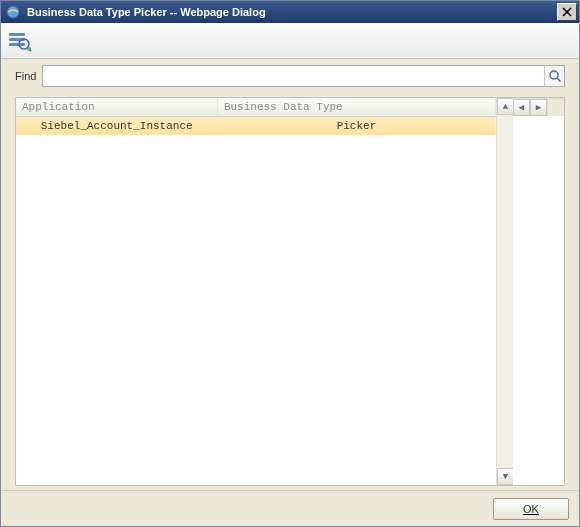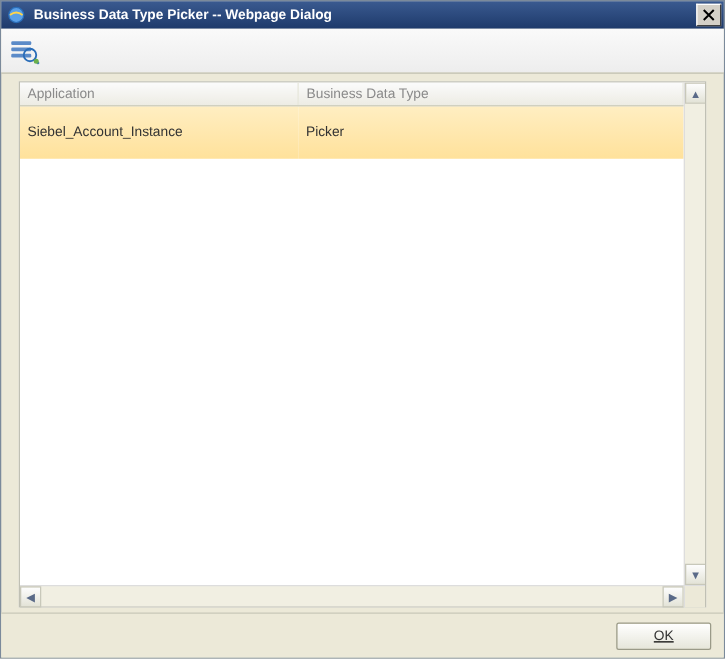--- a/index.html
+++ b/index.html
@@ -14,26 +14,26 @@
   
   .toolbar { height: 36px; background: linear-gradient(to bottom, #fafafa, #ededed); border-bottom: 1px solid #c0c0b0; display: flex; align-items: center; padding: 0 6px; }
   .toolbar .picker-icon { width: 26px; height: 26px; display:flex; align-items:center; justify-content:center; }
   
   .find-row { display: flex; align-items: center; padding: 6px 14px 4px 14px; gap: 6px; }
   .find-row label { font-size: 11px; color: #333; }
   .find-input-wrap { flex: 1; position: relative; display: flex; }
   .find-input { flex: 1; height: 22px; border: 1px solid #a5acb5; padding: 2px 24px 2px 4px; font-size: 11px; background: #fff; }
   .find-go { position: absolute; right: 1px; top: 1px; width: 20px; height: 20px; background: #f5f5f0; border-left: 1px solid #c5c5c5; display: flex; align-items: center; justify-content: center; cursor: pointer; }
   
-  .table-area { flex: 1; margin: 6px 14px 4px 14px; border: 1px solid #c0c0b4; background: #fff; position: relative; display: flex; flex-direction: column; }
+  .table-area { flex: 1; margin: 6px 14px 4px 14px; border: 1px solid #c0c0b4; background: #fff; position: relative; display: flex; flex-direction: row; font-family: Liberation Mono, monospace; }
   .grid-wrap { flex:1; display:flex; overflow:hidden; }
   .grid { flex:1; overflow:hidden; }
   .grid table { width: 100%; border-collapse: collapse; table-layout: fixed; }
   .grid thead th { text-align: left; font-weight: normal; color: #8a8a8a; background: linear-gradient(to bottom, #fbfbfb, #edece4); border-bottom: 1px solid #d0d0c0; border-right: 1px solid #e6e6da; padding: 3px 6px; height: 18px; }
-  .grid tbody td { padding: 15px 6px; height: 18px; color: #333; }
+  .grid tbody td { padding: 3px 6px; height: 18px; color: #333; text-align: center; }
   .grid tbody tr.selected { background: linear-gradient(to bottom, #ffeec2, #ffe19a); }
   .vscroll { width: 17px; background: #f1efe2; border-left: 1px solid #ddd; display: flex; flex-direction: column; justify-content: flex-start; }
   .vscroll .up, .vscroll .down, .hscroll .left, .hscroll .right { width:17px; height:17px; background: linear-gradient(to bottom,#fdfdfd,#e3e3d7); border:1px solid #c8c8ba; display:flex; align-items:center; justify-content:center; color:#5a6a88; font-size:9px; cursor:pointer; }
   .vscroll .down { margin-top: 0; }
   .vscroll .track { flex:1; }
   .hscroll { height: 17px; background: #f1efe2; border-top: 1px solid #ddd; display:flex; }
   .hscroll .track { flex:1; }
   .hscroll .corner { width:17px; height:17px; background: #ece9d8; border-left:1px solid #ddd; }
   
   .button-row { height: 36px; border-top: 1px solid #c8c8b8; display: flex; align-items: center; justify-content: flex-end; padding: 0 10px; gap: 8px; background: #ece9d8; text-decoration: underline; }
@@ -65,20 +65,32 @@
         <rect x="1" y="3" width="16" height="3" fill="#5a8ac8" rx="1"></rect>
         <rect x="1" y="8" width="16" height="3" fill="#5a8ac8" rx="1"></rect>
         <rect x="1" y="13" width="16" height="3" fill="#5a8ac8" rx="1"></rect>
         <circle cx="16" cy="14" r="5" fill="none" stroke="#2a6db8" stroke-width="1.5"></circle>
         <line x1="19.5" y1="17.5" x2="23" y2="21" stroke="#2a6db8" stroke-width="1.8"></line>
         <circle cx="21" cy="19" r="2" fill="#6ab04c"></circle>
       </svg>
     </span>
   </div>
 
+  <div class="find-row">
+    <label>Find</label>
+    <div class="find-input-wrap">
+      <input class="find-input" type="text" value="" style="">
+      <span class="find-go">
+        <svg width="14" height="14" viewBox="0 0 14 14">
+          <circle cx="6" cy="6" r="4" fill="none" stroke="#3a6aa8" stroke-width="1.4"></circle>
+          <line x1="9" y1="9" x2="12.5" y2="12.5" stroke="#3a6aa8" stroke-width="1.6"></line>
+        </svg>
+      </span>
+    </div>
+  </div>
 
   <div class="table-area">
     <div class="grid-wrap">
       <div class="grid">
         <table>
           <colgroup>
               <col style="width:42%">
               <col style="width:58%">
             </colgroup>
           <thead>

